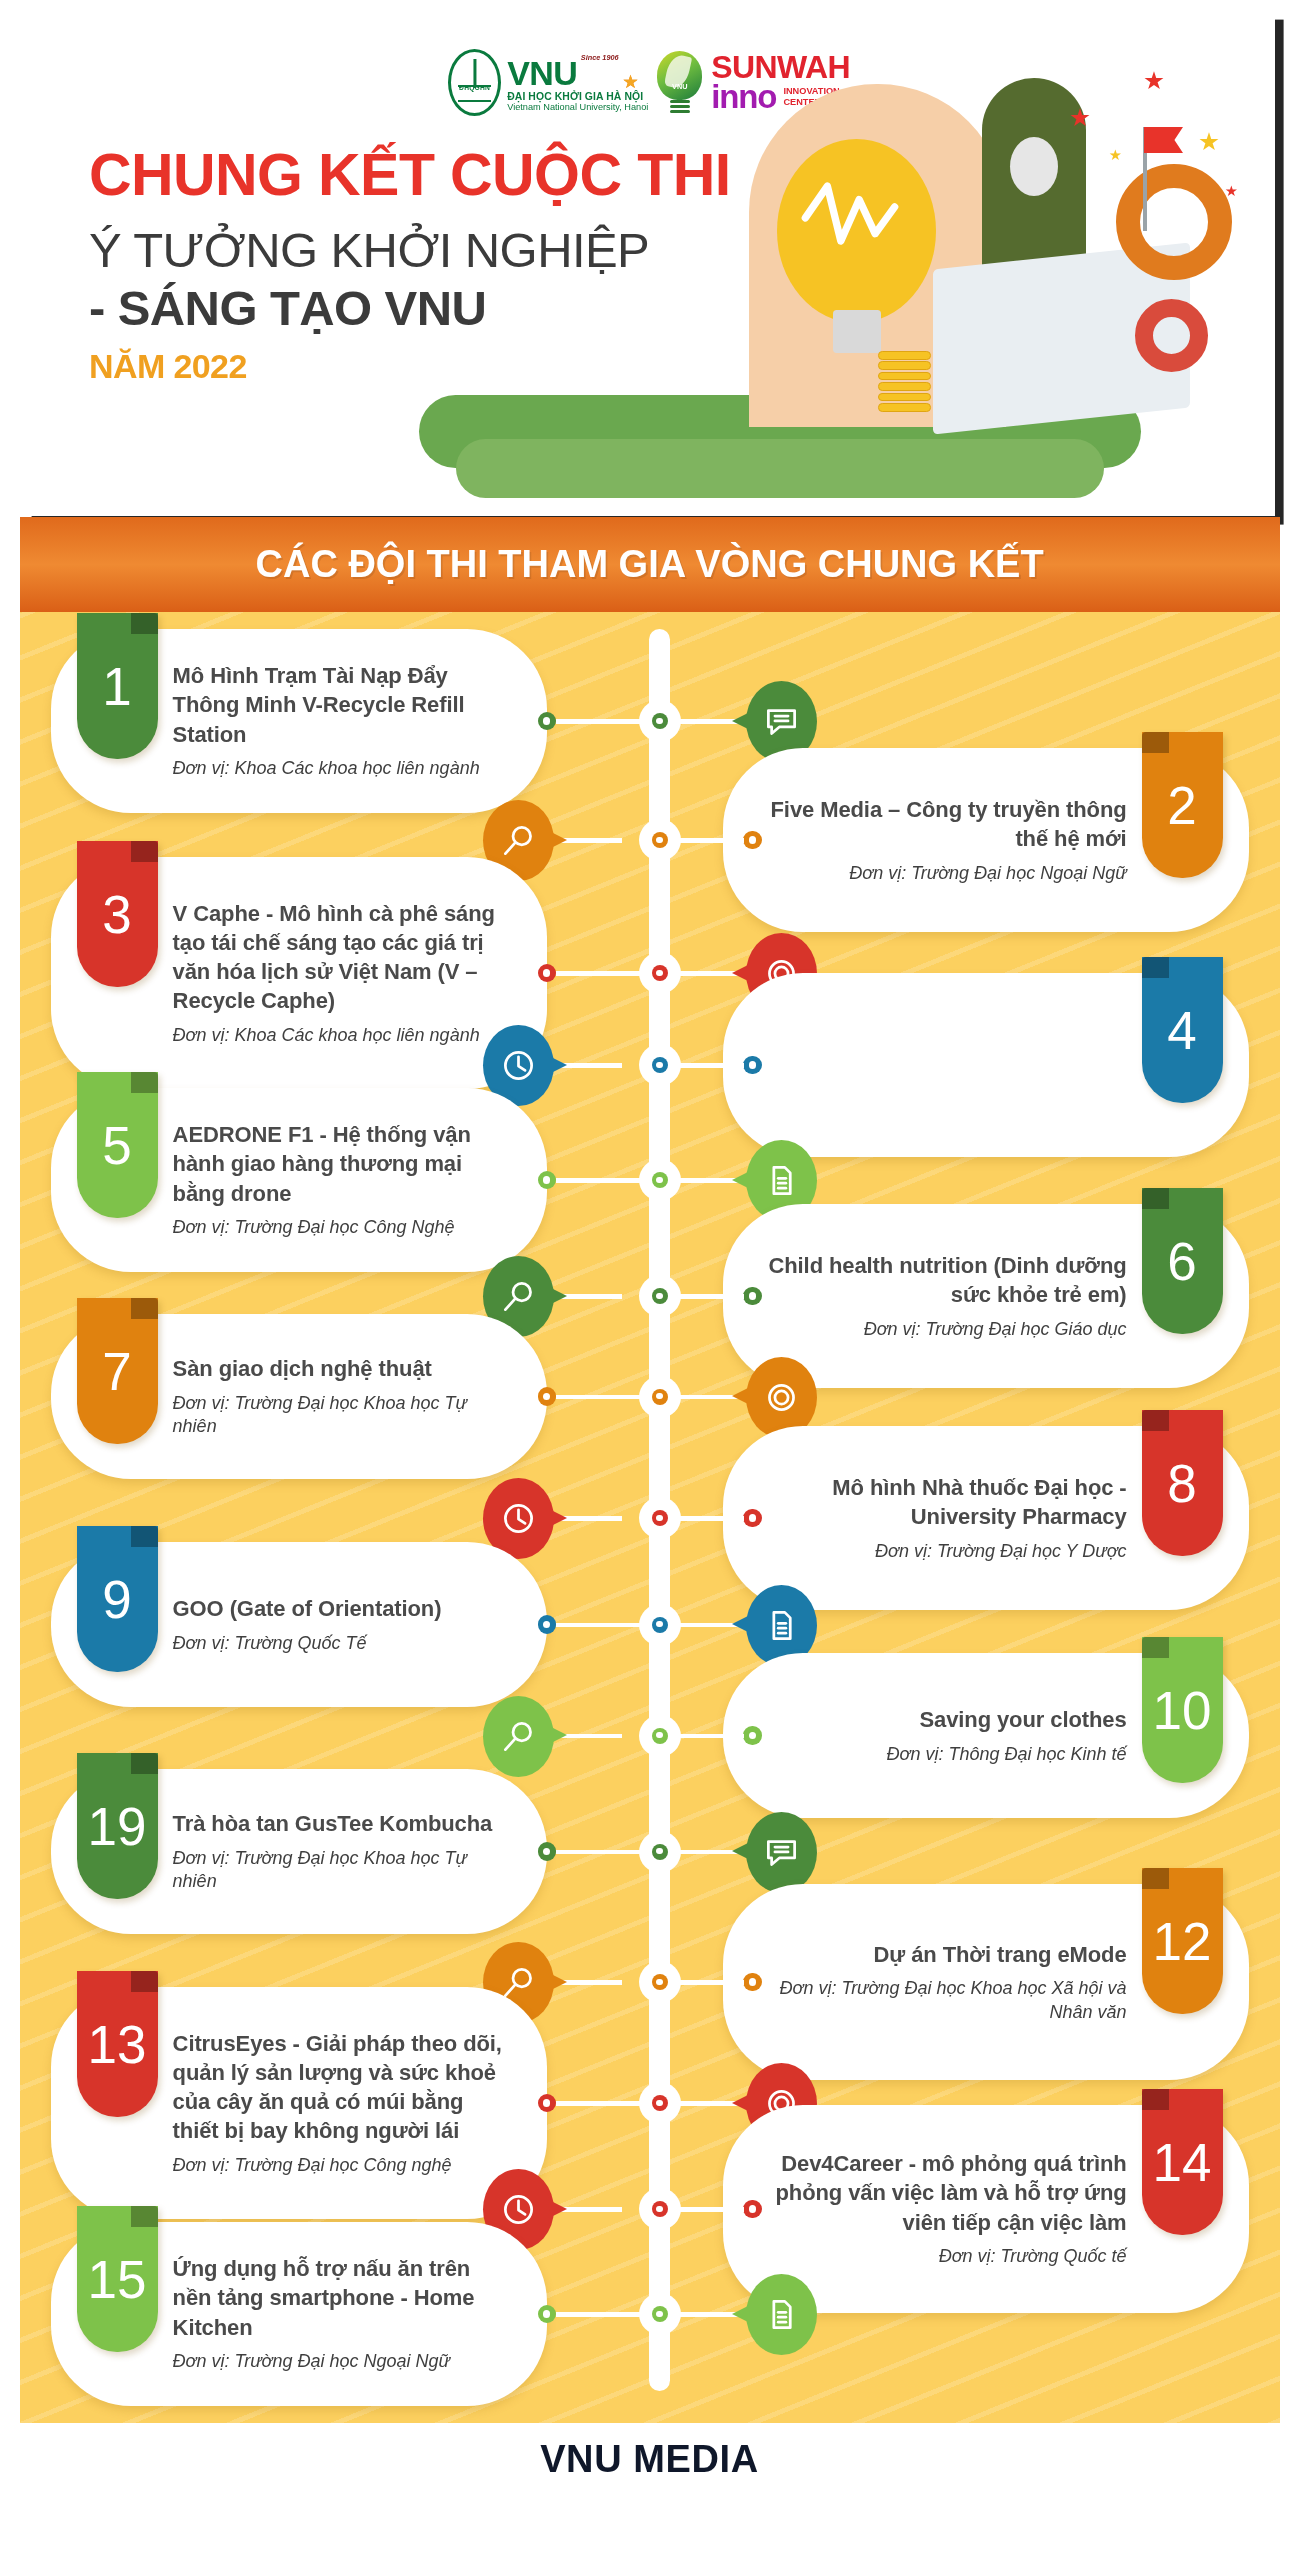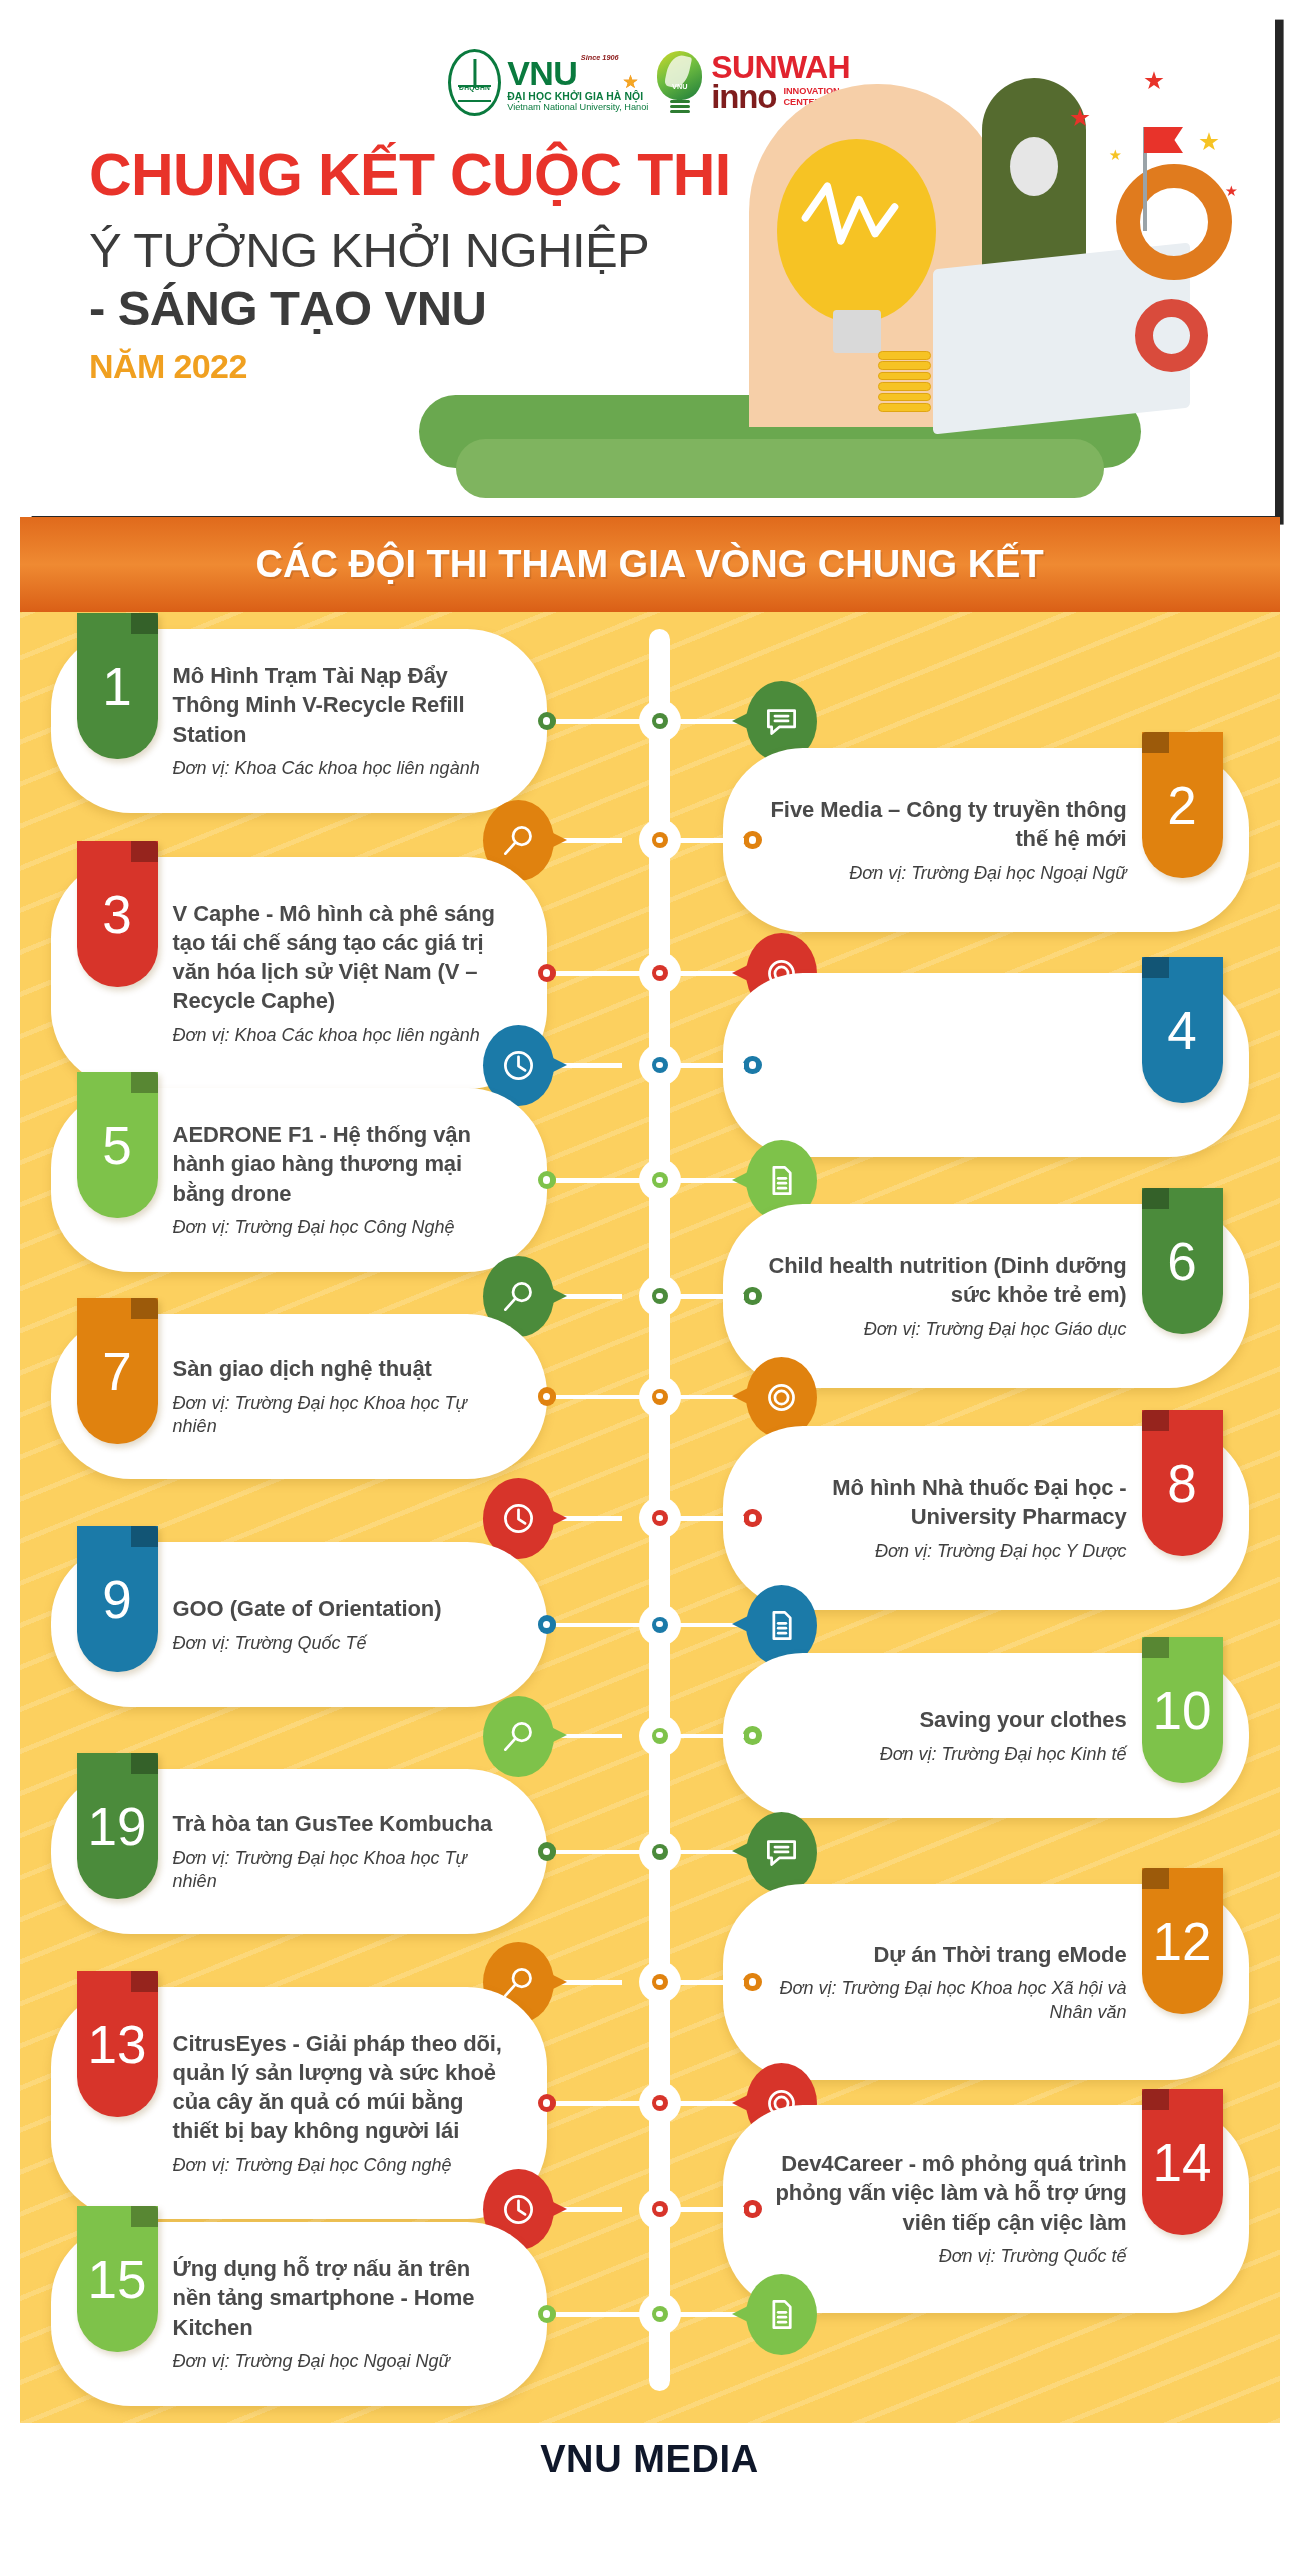--- a/index.html
+++ b/index.html
@@ -69,21 +69,21 @@
   }
   .bulb-label {
     position: absolute; left: 0; right: 0; top: 31px; text-align: center;
     font-size: 7.3px; font-weight: bold; color: #ffffff; z-index: 3;
   }
   .bulb-base { position: absolute; left: 13px; top: 49px; width: 19.6px; }
   .bulb-base i { display: block; height: 3.1px; background: #2e7d32; border-radius: 1.8px; margin-bottom: 1.8px; }
   .sunwah { display: flex; flex-direction: column; margin-top: 3.7px; }
   .sunwah-top { font-size: 32px; font-weight: bold; color: #e1232e; letter-spacing: -0.6px; line-height: .92; }
   .sunwah-bottom { display: flex; align-items: center; gap: 7.3px; }
-  .inno { font-size: 33px; font-weight: bold; color: #7f1d1d; letter-spacing: -1.2px; line-height: .9; }
+  .inno { font-size: 33px; font-weight: bold; color: #a21caf; letter-spacing: -1.2px; line-height: .9; }
   .inno-tag { font-size: 9.2px; font-weight: bold; color: #e1232e; line-height: 1.15; }
 
   .hero-title { position: absolute; left: 66px; top: 135px; width: 710px; }
   .t1 { font-size: 59px; font-weight: bold; color: #e8332a; letter-spacing: -0.6px; line-height: 1.0; }
   .t2 { font-size: 49px; font-weight: normal; color: #3b3b3b; letter-spacing: -0.6px; line-height: 1.18; margin-top: 17px; }
   .t3 { font-size: 49px; font-weight: bold; color: #3b3b3b; letter-spacing: -0.6px; line-height: 1.18; }
   .t4 { font-size: 34px; font-weight: bold; color: #f0a020; letter-spacing: -0.6px; margin-top: 9.8px; }
 
   
   .art { position: absolute; right: 0; top: 0; width: 599px; height: 505px; }
@@ -561,21 +561,21 @@
             </svg>
           </div>
         </div>
         <div class="row" style="top: 1041px; height: 165px;">
           <div class="card right" style="top: 0px; min-height: 165px;">
             <div class="ribbon" style="background: rgb(126, 194, 74);">
               <span>10</span>
             </div>
             <div class="card-body">
               <div class="card-title">Saving your clothes</div>
-              <div class="card-unit">Đơn vị: Trường Đại học Kinh tế</div>
+              <div class="card-unit">Đơn vị: Thông Đại học Kinh tế</div>
             </div>
           </div>
           <div class="nub" style="background: rgb(126, 194, 74); right: 518px;"></div>
           <div class="conn-line" style="right: 536px; width: 86px;"></div>
           <div class="conn-line" style="right: 658px; width: 67px;"></div>
           <div class="hub">
             <i style="background: rgb(126, 194, 74);"></i>
           </div>
           <div class="bubble pt-right" style="background: rgb(126, 194, 74); color: rgb(126, 194, 74); right: 726px;">
             <svg viewBox="0 0 64 64">

